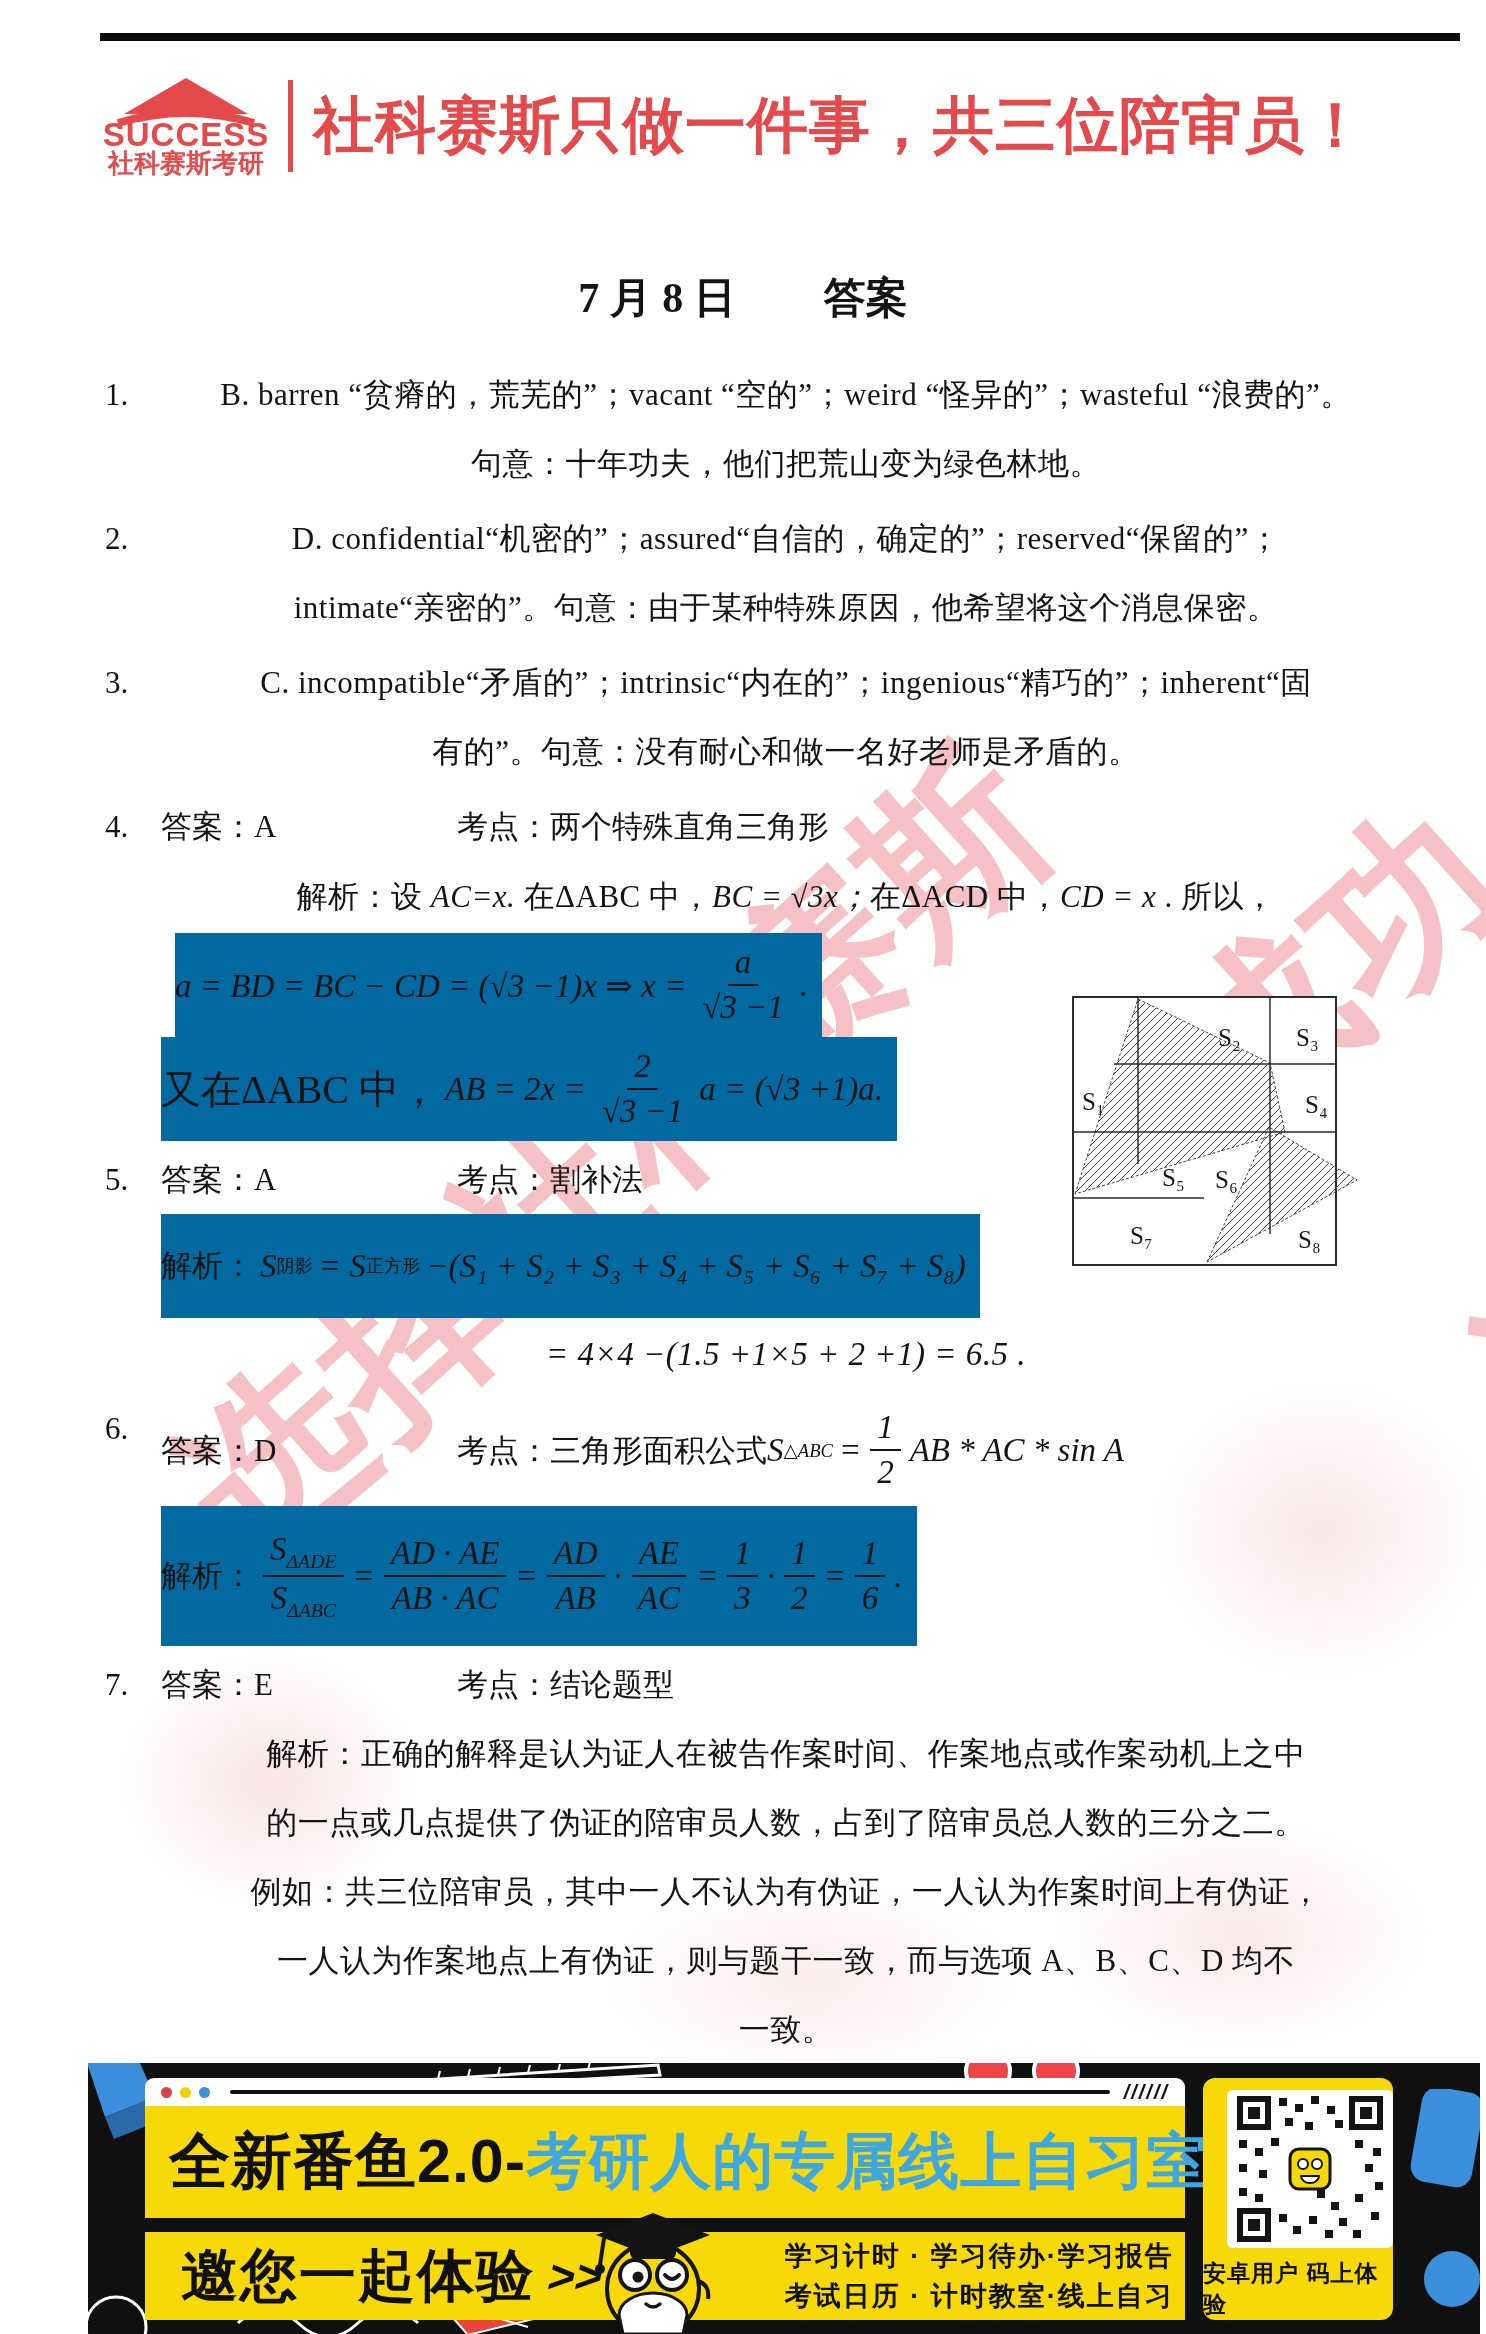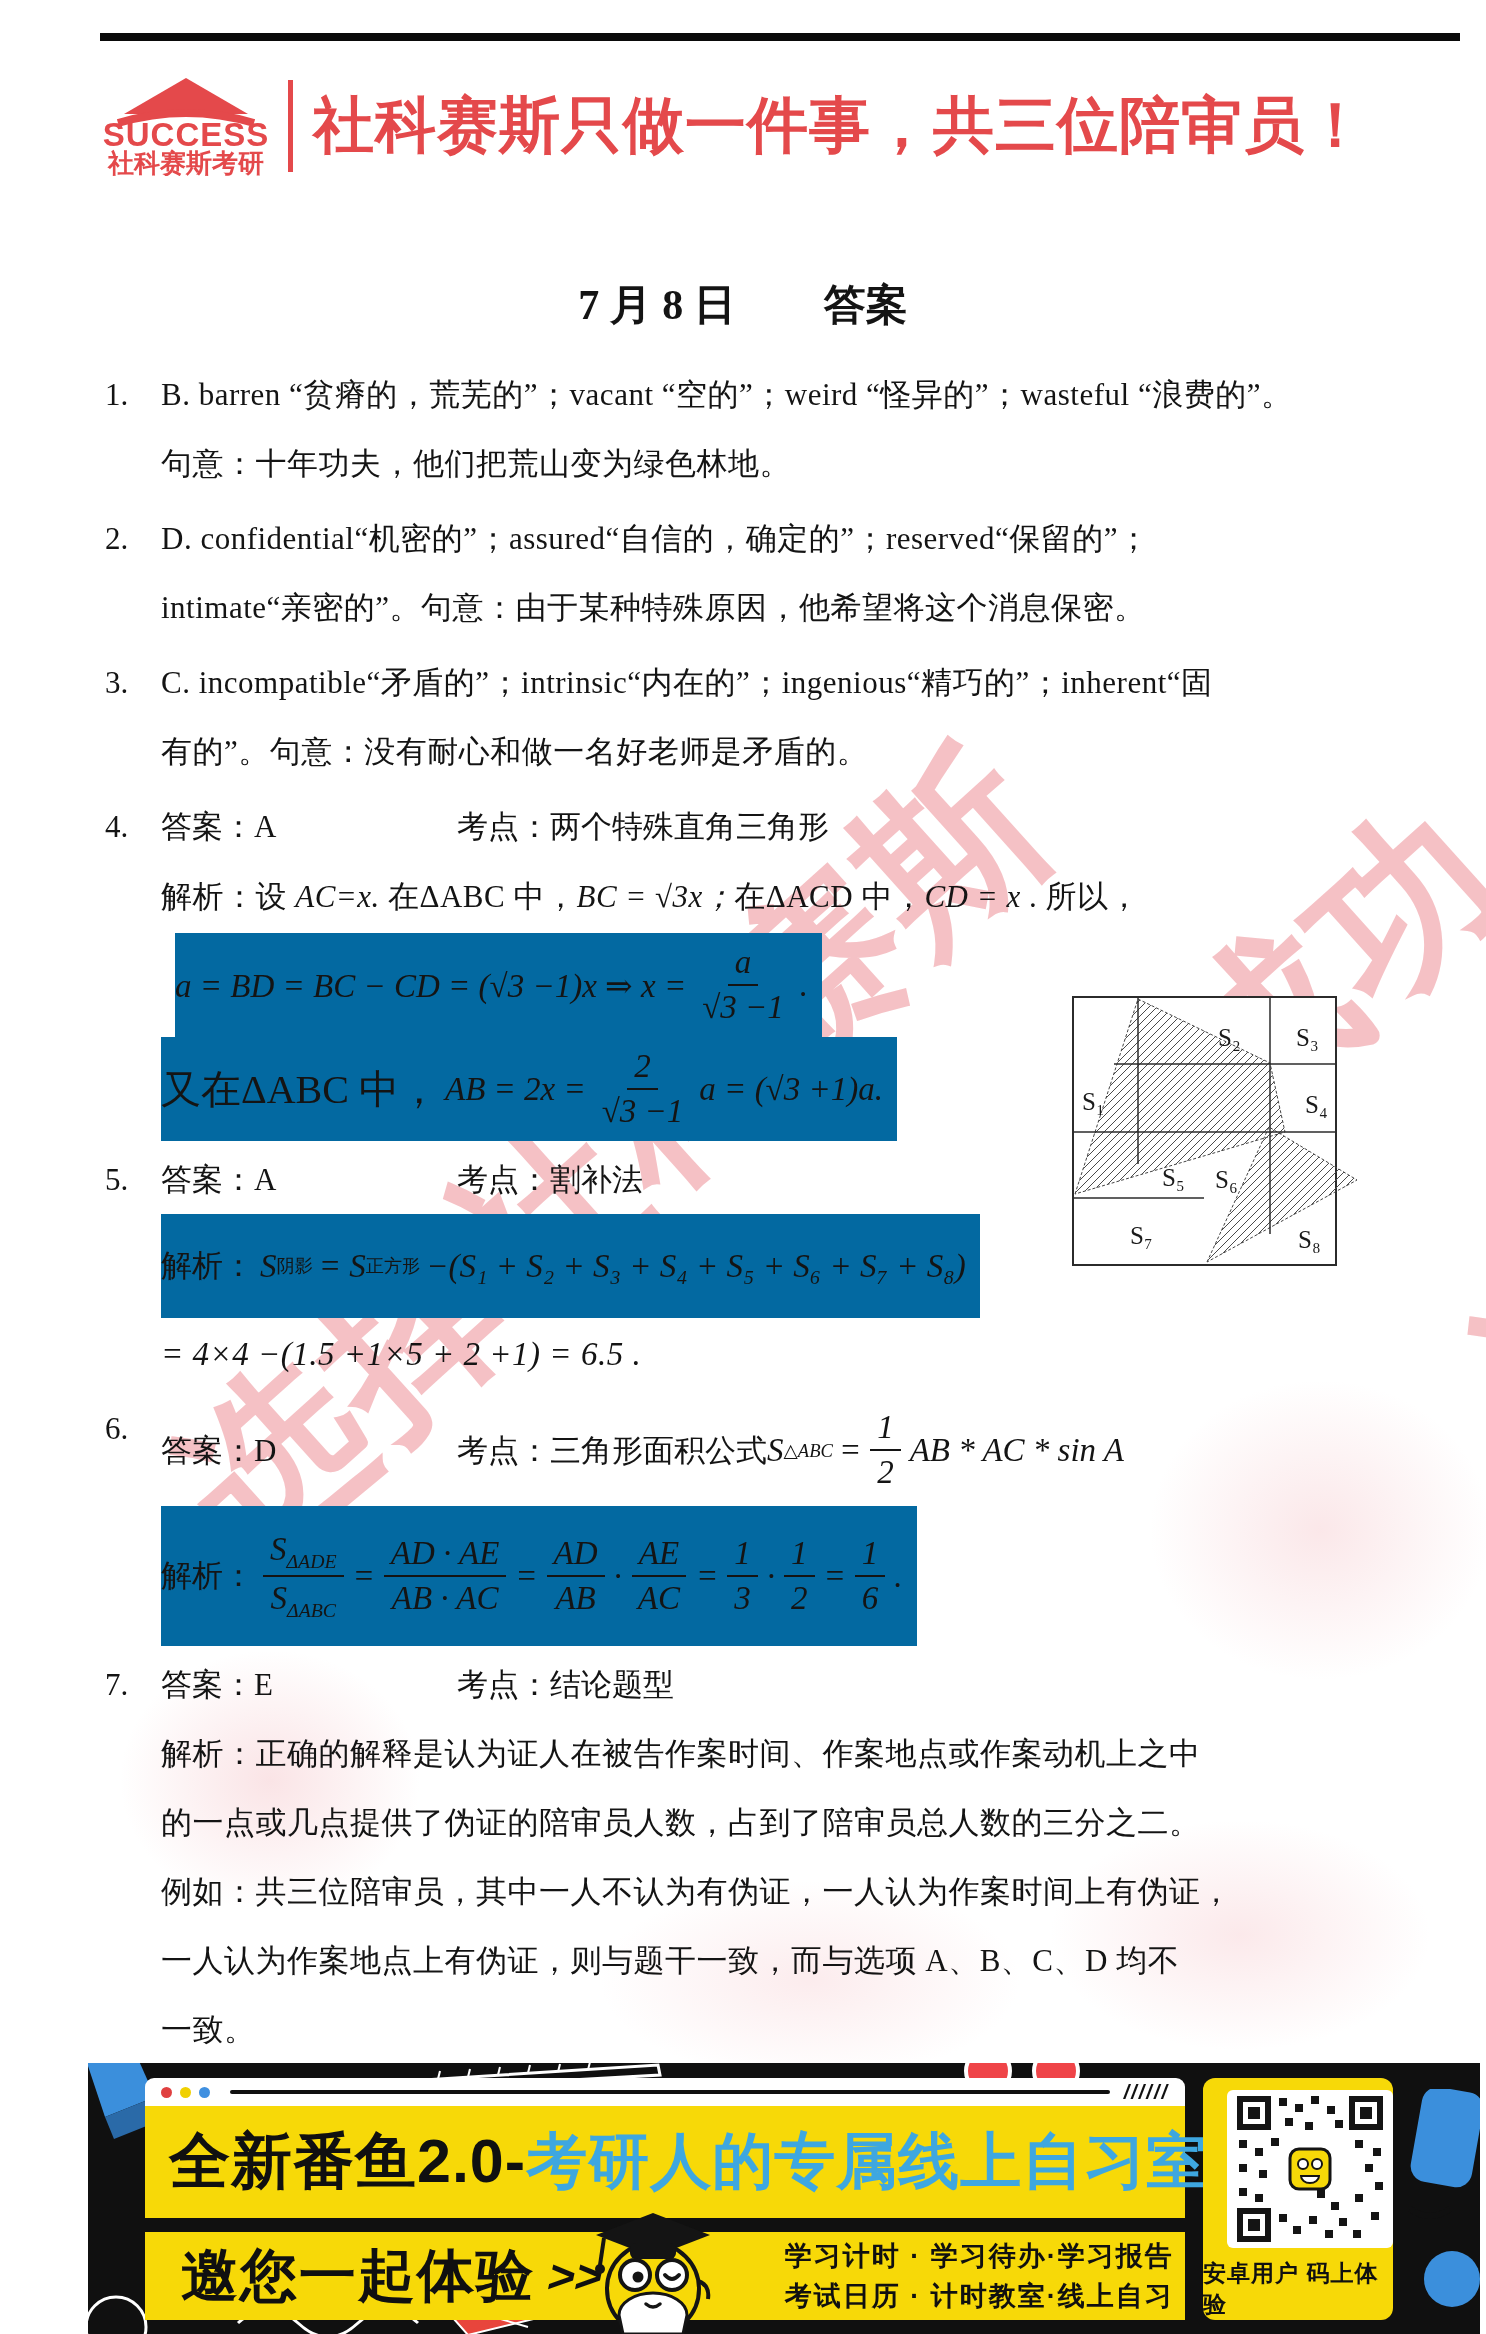--- a/index.html
+++ b/index.html
@@ -8,41 +8,41 @@
 
   
   .top-rule{position:absolute;left:100px;top:33px;width:1360px;height:8px;background:#0a0a0a;}
   .header{position:absolute;left:96px;top:76px;display:flex;align-items:center;z-index:4;}
   .logo{width:180px;flex:none;}
   .divider{width:5px;height:92px;background:#e4494b;margin:0 20px 0 12px;flex:none;}
   .slogan{font-family:"Liberation Sans","DejaVu Sans",sans-serif;font-weight:900;
           font-size:61px;letter-spacing:1px;color:#e4494b;white-space:nowrap;}
 
   
-  .title{position:absolute;left:0;top:277px;width:100%;text-align:center;
+  .title{position:absolute;left:0;top:270px;width:100%;text-align:center;
          font-size:42px;font-weight:700;z-index:4;}
   .title .date{margin-right:88px;}
 
   
   .wm{position:absolute;font-weight:700;color:rgba(236,142,150,.55);white-space:nowrap;
       z-index:1;font-family:"Liberation Sans","DejaVu Sans",sans-serif;pointer-events:none;}
   .wm1{left:130px;top:1430px;font-size:178px;letter-spacing:4px;
        transform:rotate(-42deg);transform-origin:left top;}
   .wm2{left:1120px;top:1000px;font-size:178px;letter-spacing:4px;
        transform:rotate(-42deg);transform-origin:left top;}
   .wm3{left:1428px;top:1310px;font-size:178px;
        transform:rotate(-42deg);transform-origin:left top;}
   .blob{position:absolute;border-radius:50%;pointer-events:none;z-index:0;}
 
   
   .content{position:absolute;left:105px;top:360px;width:1306px;z-index:2;}
   .item{display:flex;align-items:flex-start;}
   .inum{width:56px;flex:none;font-size:31px;line-height:69px;}
   .ibody{flex:1;min-width:0;}
-  .tline{font-size:31px;line-height:69px;letter-spacing:.5px;}
+  .tline{font-size:31px;line-height:69px;letter-spacing:.5px;text-align:center;}
   .ansrow{display:flex;font-size:31px;line-height:69px;align-items:center;}
   .ans{width:296px;flex:none;}
   .math{font-style:italic;font-family:"Liberation Serif","DejaVu Serif",serif;}
   .cn{font-style:normal;}
   sub{font-size:.6em;font-style:italic;}
   sub.cns{font-style:normal;font-size:.55em;}
   .frow{display:flex;align-items:center;height:104px;font-size:33px;background:#0369a1;
         width:fit-content;padding-right:14px;}
   .frac{display:inline-flex;flex-direction:column;align-items:center;vertical-align:middle;
         margin:0 9px;line-height:1.18;}

